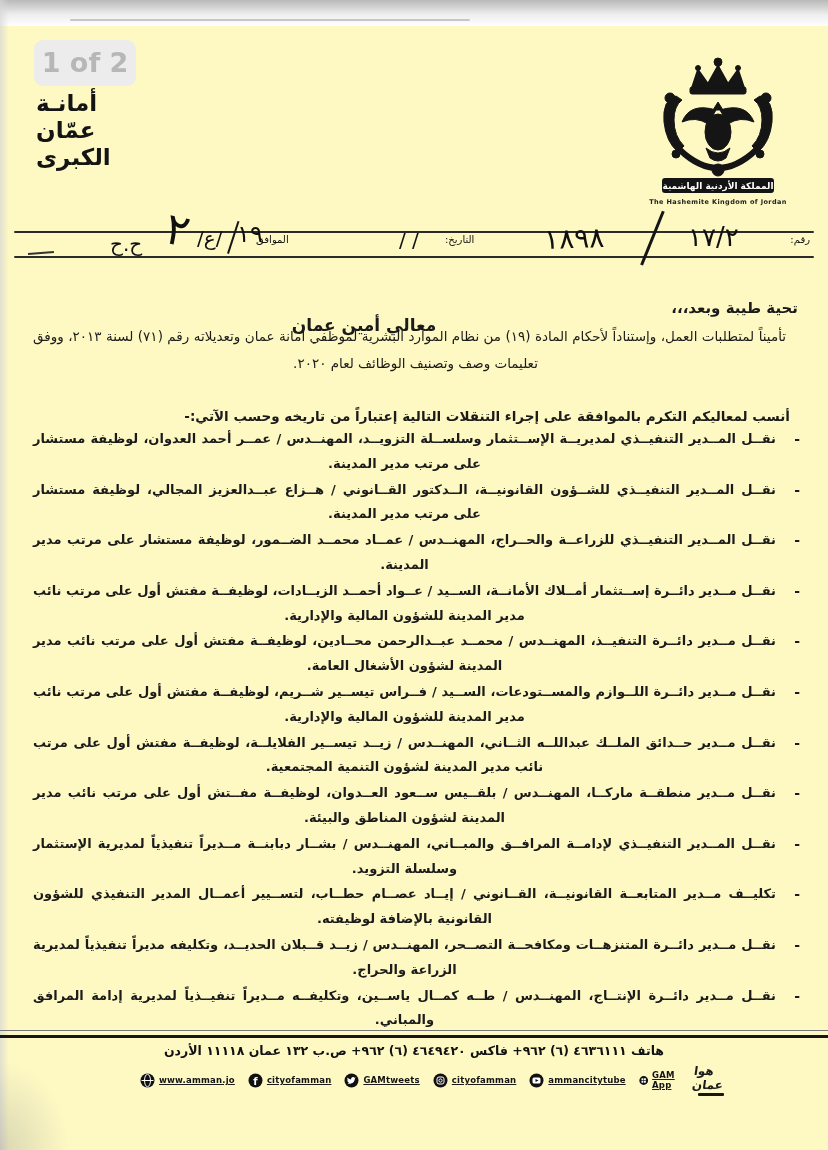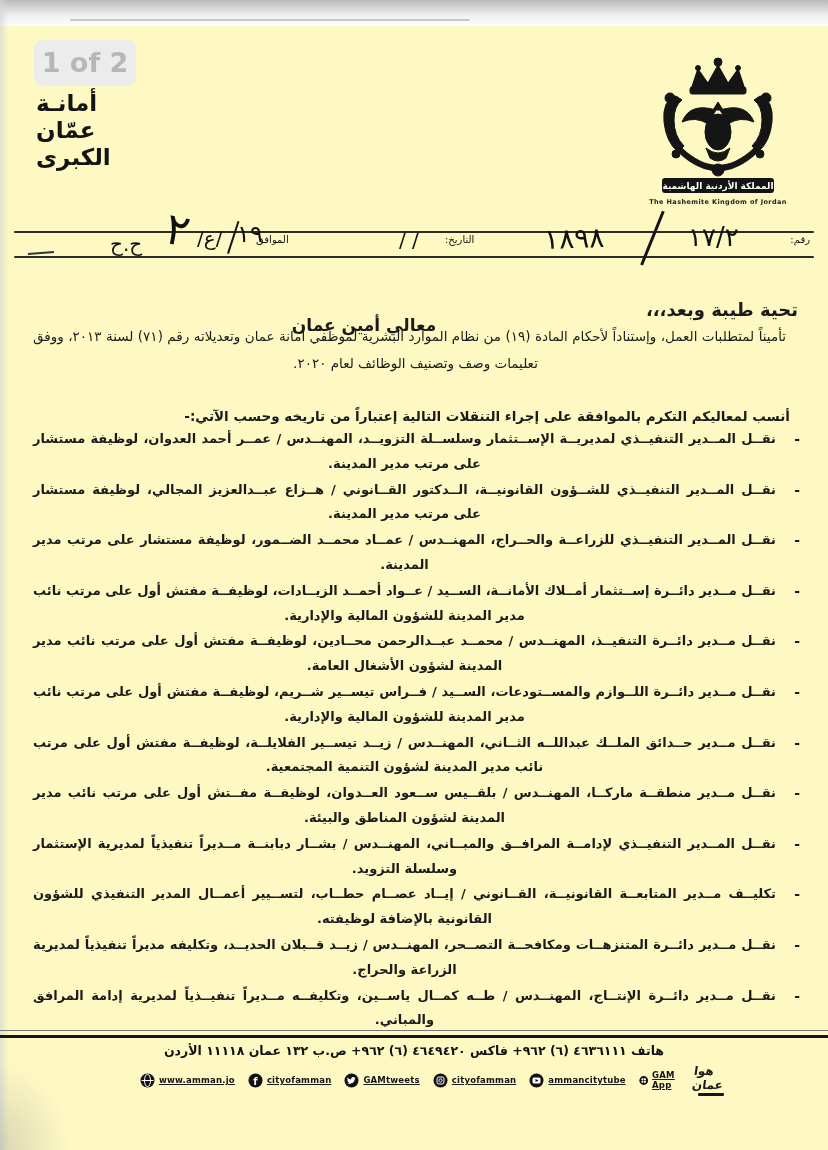--- a/index.html
+++ b/index.html
@@ -22,21 +22,21 @@
   .emblem{top:54px;left:646px;width:144px;height:162px;}
   
   .rule{left:14px;right:14px;height:2px;background:#2b2b2b;border-radius:2px;}
   .lbl{font-size:10px;font-weight:400;color:#111;}
   .hw{font-weight:400;color:#101010;}
   .hwslash{left:650px;top:214px;width:26px;height:58px;border-left:3px solid #151515;transform:rotate(22deg);}
   .hwstrike{left:232px;top:222px;width:10px;height:34px;border-left:2px solid #151515;transform:rotate(18deg);}
   .hwdash{left:28px;top:252px;width:26px;height:2px;background:#333;transform:rotate(-4deg);}
   
   .title{top:272px;left:0;right:100px;text-align:center;font-size:17px;font-weight:700;margin-top:43px;}
-  .greeting{top:299px;right:30px;font-size:18px;font-weight:700;}
+  .greeting{top:299px;right:30px;font-size:15px;font-weight:700;}
   .intro{top:323px;right:30px;left:33px;font-size:13.5px;font-weight:400;line-height:27px;
          text-align:justify;text-align-last:center;text-indent:12px;margin:0;}
   .request{top:400px;right:30px;left:33px;font-size:13.5px;font-weight:700;text-align:right;margin:8px;}
   .items{top:427px;right:28px;left:33px;}
   .item{display:flex;direction:rtl;margin-bottom:1px;}
   .marker{width:20px;font-size:14px;font-weight:700;line-height:24.8px;text-align:right;padding-left:4px;}
   .itxt{flex:1;margin:0;font-size:13px;font-weight:700;line-height:24.8px;
         text-align:justify;text-align-last:center;}
   
   .rule-thin{top:1030px;left:0;right:0;height:1px;background:#777;}

